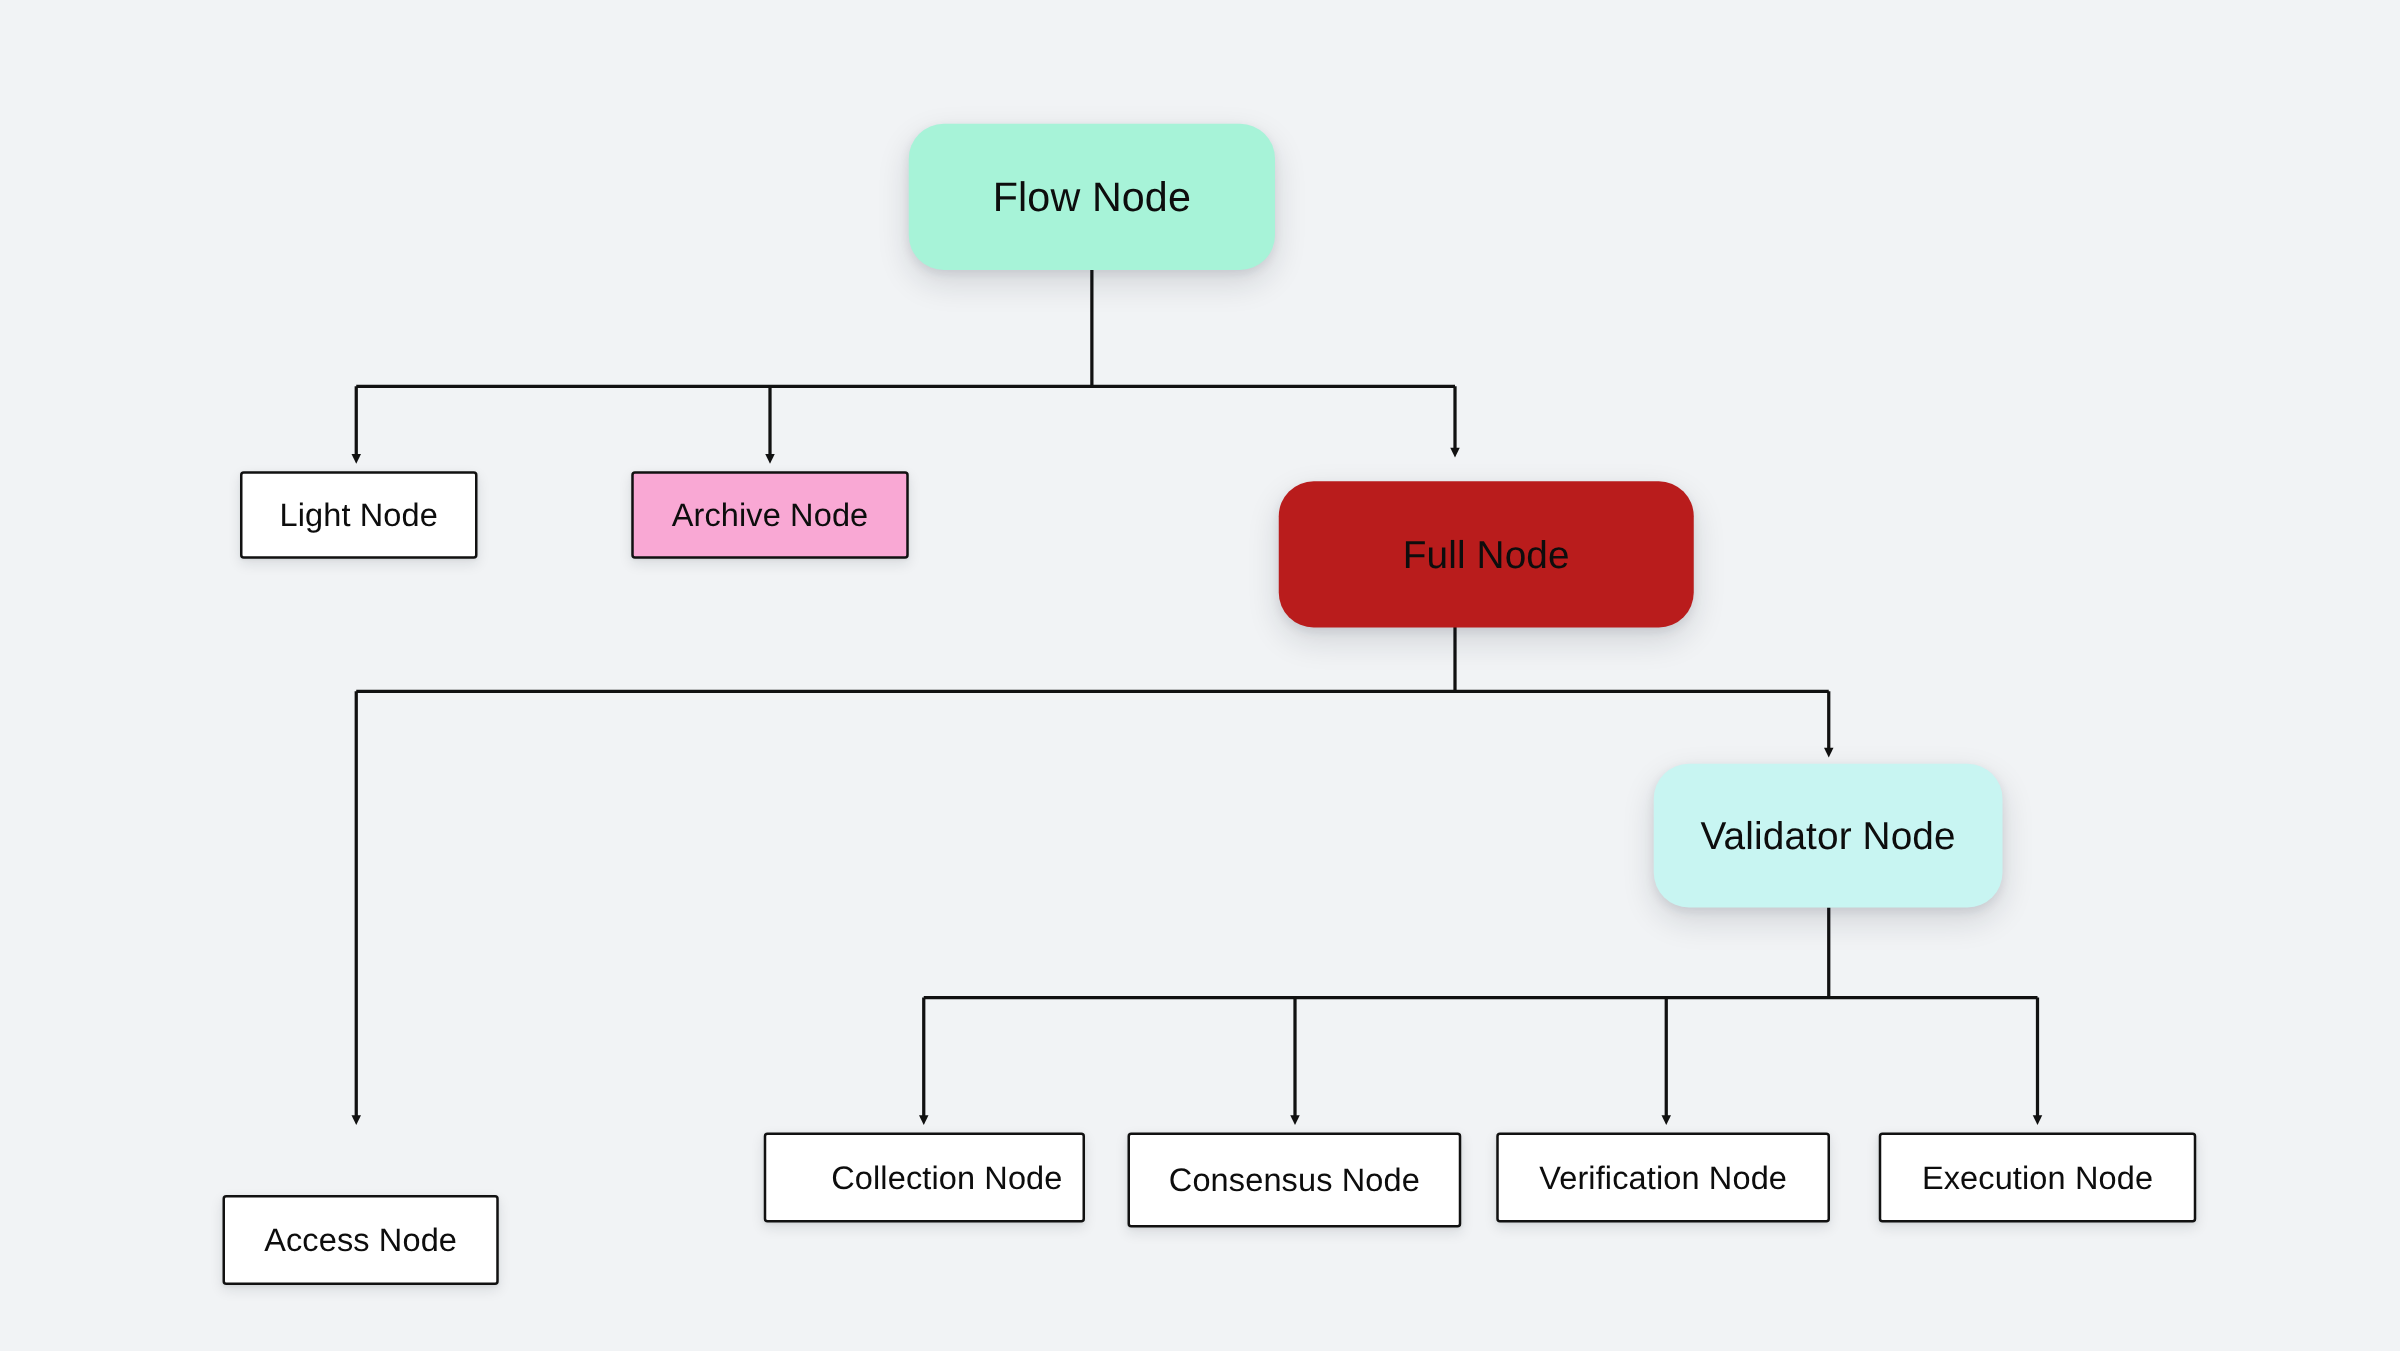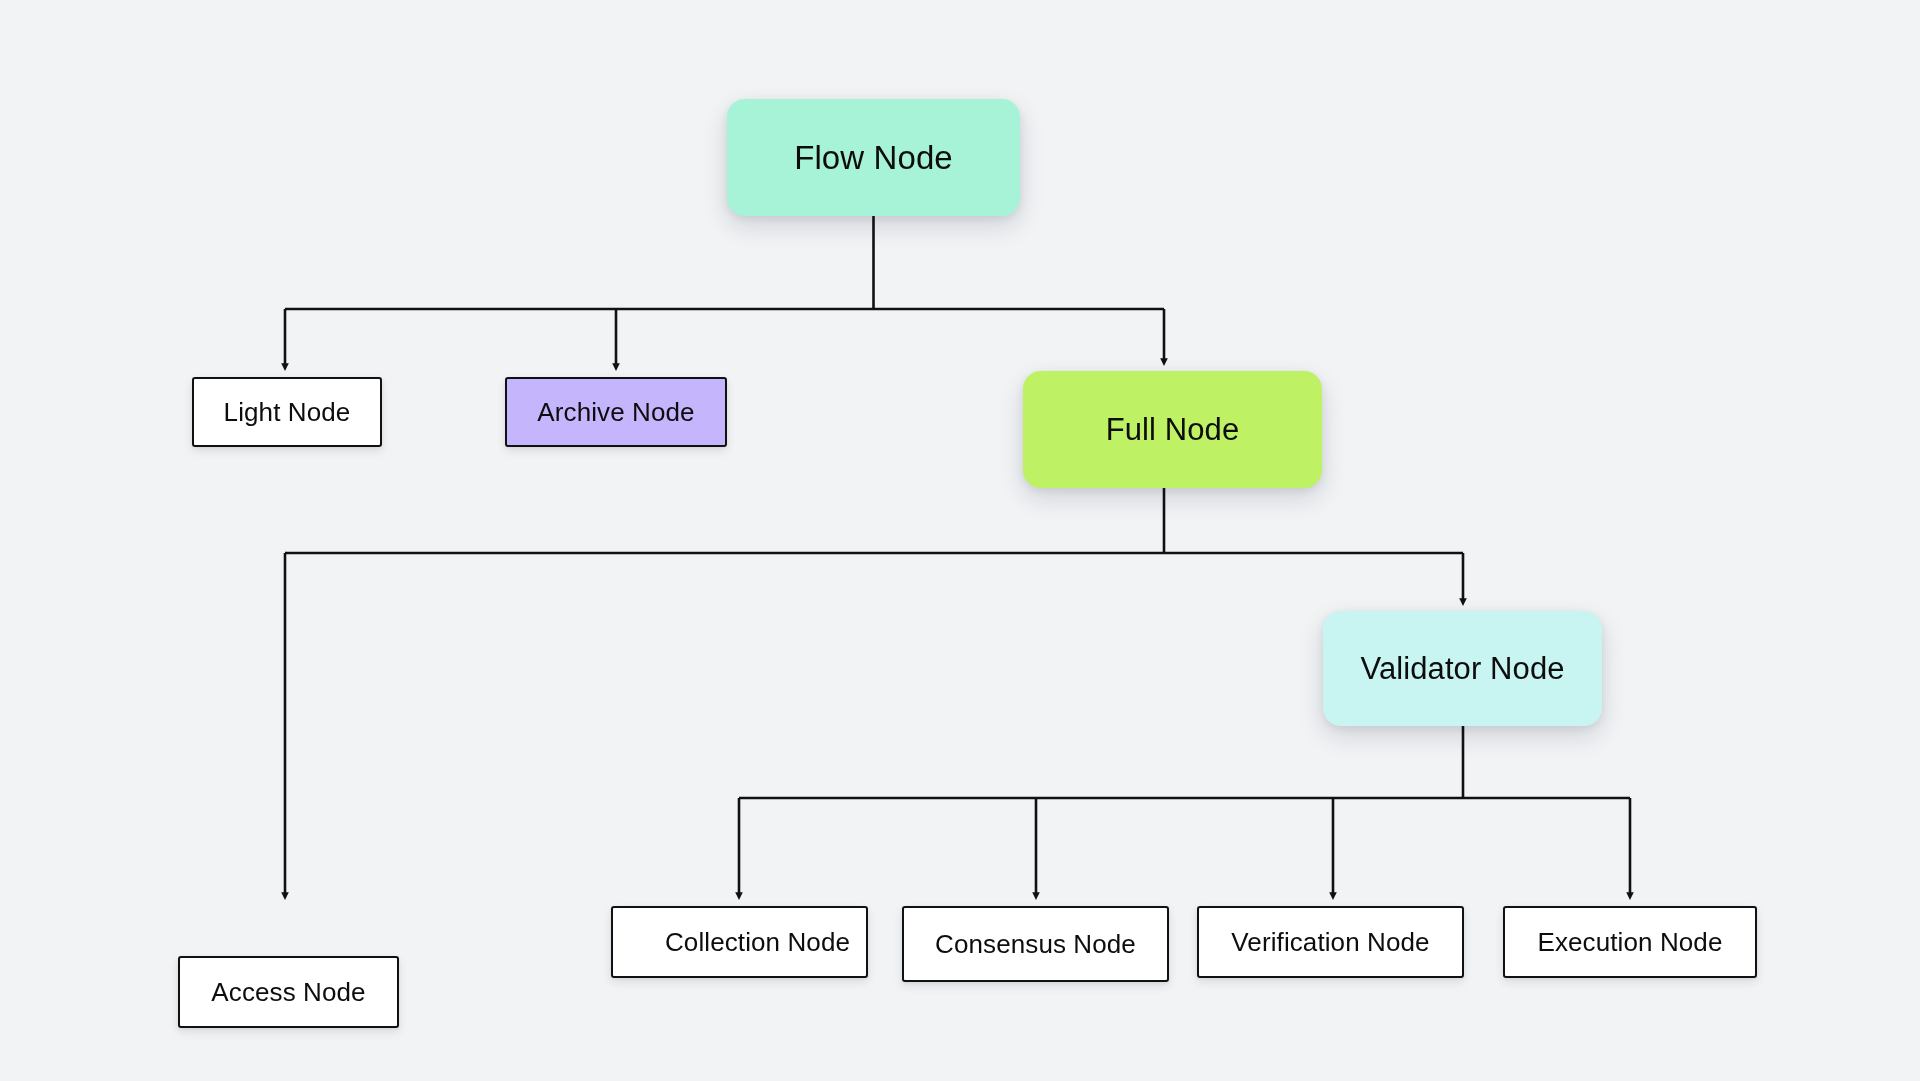--- a/index.html
+++ b/index.html
@@ -46,21 +46,21 @@
     background: #ffffff;
     border: 2.5px solid #111111;
     border-radius: 3px;
     font-size: 26px;
     box-shadow: 0 4px 10px rgba(20, 28, 40, 0.10),
                 0 1px 3px rgba(20, 28, 40, 0.06);
   }
   
   .node--tinted {
     border: none;
-    border-radius: 18px;
+    border-radius: 28px;
     box-shadow: 0 10px 26px rgba(20, 30, 45, 0.14),
                 0 3px 8px rgba(20, 30, 45, 0.08);
   }
   .node--root {
     font-size: 33px;
   }
   .node--mid {
     font-size: 31px;
   }
   .node--validator {
@@ -118,25 +118,25 @@
   </svg>
 
   <div class="node node--tinted node--root" style="left: 727px; top: 99px; width: 293px; height: 117px; background: rgb(167, 243, 216);">
     <span class="node-label">Flow Node</span>
   </div>
 
   <div class="node node--leaf" style="left: 192px; top: 377px; width: 190px; height: 70px; background: rgb(255, 255, 255);">
     <span class="node-label">Light Node</span>
   </div>
 
-  <div class="node node--leaf" style="left: 505px; top: 377px; width: 222px; height: 70px; background: #c4b5fd;">
+  <div class="node node--leaf" style="left: 505px; top: 377px; width: 222px; height: 70px; background: #f9a8d4;">
     <span class="node-label">Archive Node</span>
   </div>
 
-  <div class="node node--tinted node--mid" style="left: 1023px; top: 371px; width: 299px; height: 117px; background: #bef264;">
+  <div class="node node--tinted node--mid" style="left: 1023px; top: 385px; width: 332px; height: 117px; background: #b91c1c;">
     <span class="node-label">Full Node</span>
   </div>
 
   <div class="node node--leaf" style="left: 178px; top: 956px; width: 221px; height: 72px; background: rgb(255, 255, 255);">
     <span class="node-label">Access Node</span>
   </div>
 
   <div class="node node--tinted node--validator" style="left: 1323px; top: 611px; width: 279px; height: 115px; background: rgb(200, 245, 242);">
     <span class="node-label">Validator Node</span>
   </div>

